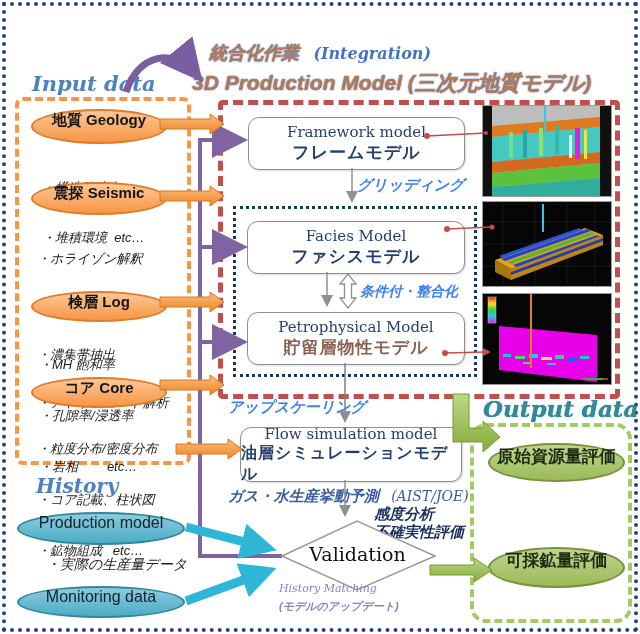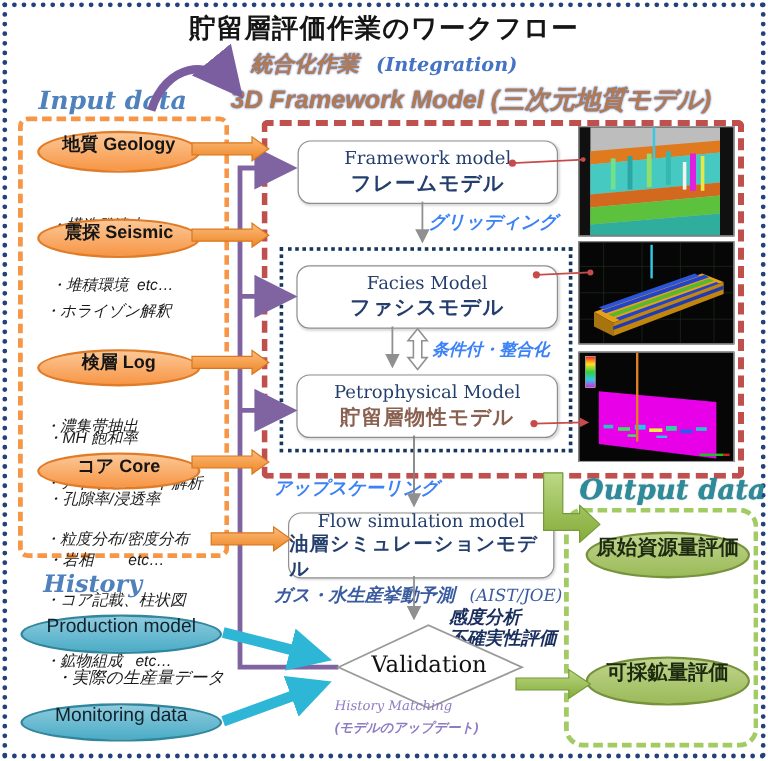--- a/index.html
+++ b/index.html
@@ -45,27 +45,26 @@
   .z4{z-index:4;}
   .img-frame{border:1px solid #9a9a9a;background:#000;}
   svg.overlay{position:absolute;left:0;top:0;z-index:3;pointer-events:none;}
 </style>
 </head>
 <body>
 
 <div id="stage">
   <div class="outer-border"></div>
 
-  <div class="abs main-title">貯留層評価作業のワークフロー</div>
   <div class="abs integration-line">
     <span class="tan-outline integration-jp">統合化作業</span>
     <span class="integration-en">(Integration)</span>
   </div>
   <div class="abs input-label">Input data</div>
-  <div class="abs model-heading tan-outline">3D Framework Model (三次元地質モデル)</div>
+  <div class="abs model-heading tan-outline">3D Production Model (三次元地質モデル)</div>
 
   <div class="abs input-box"></div>
   <div class="abs model-box"></div>
   <div class="abs inner-box"></div>
   <div class="abs output-box"></div>
 
   <div class="abs ell ell-orange" style="left:31px;top:109px;width:132px;height:31px;">
       <span>地質 Geology</span>
     </div>
   <div class="abs bullets" style="left:42px;top:147px;">

